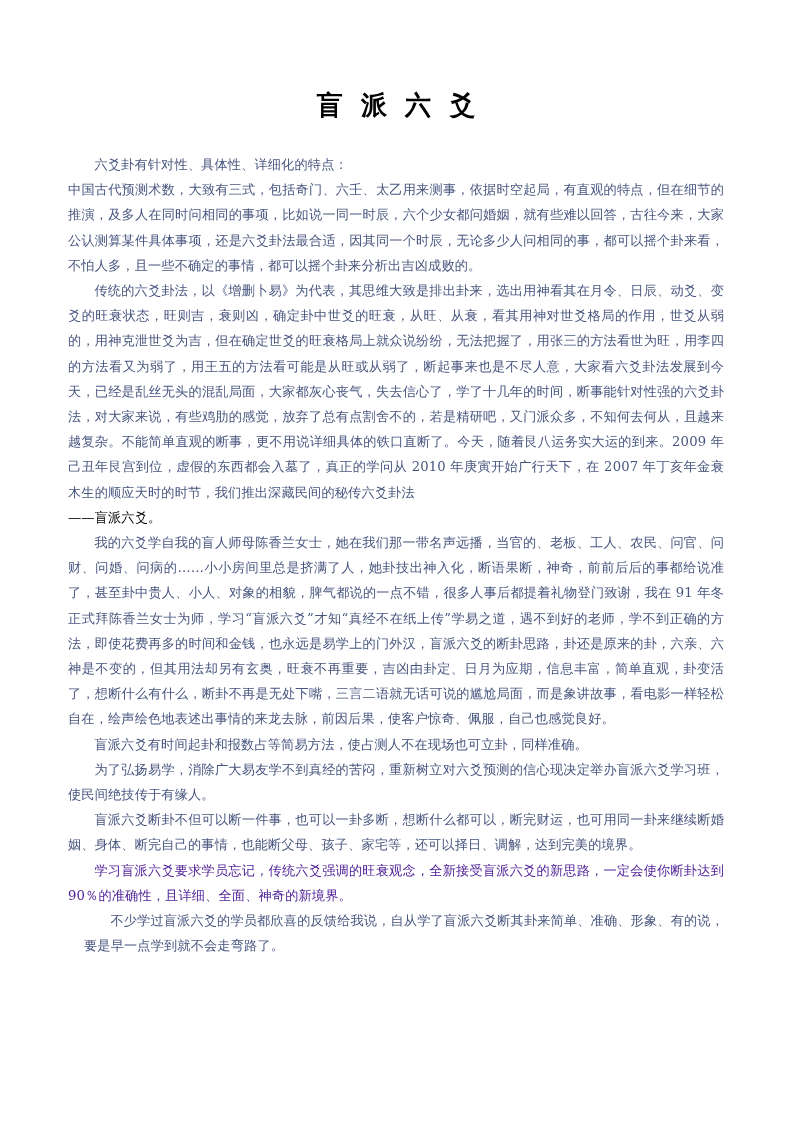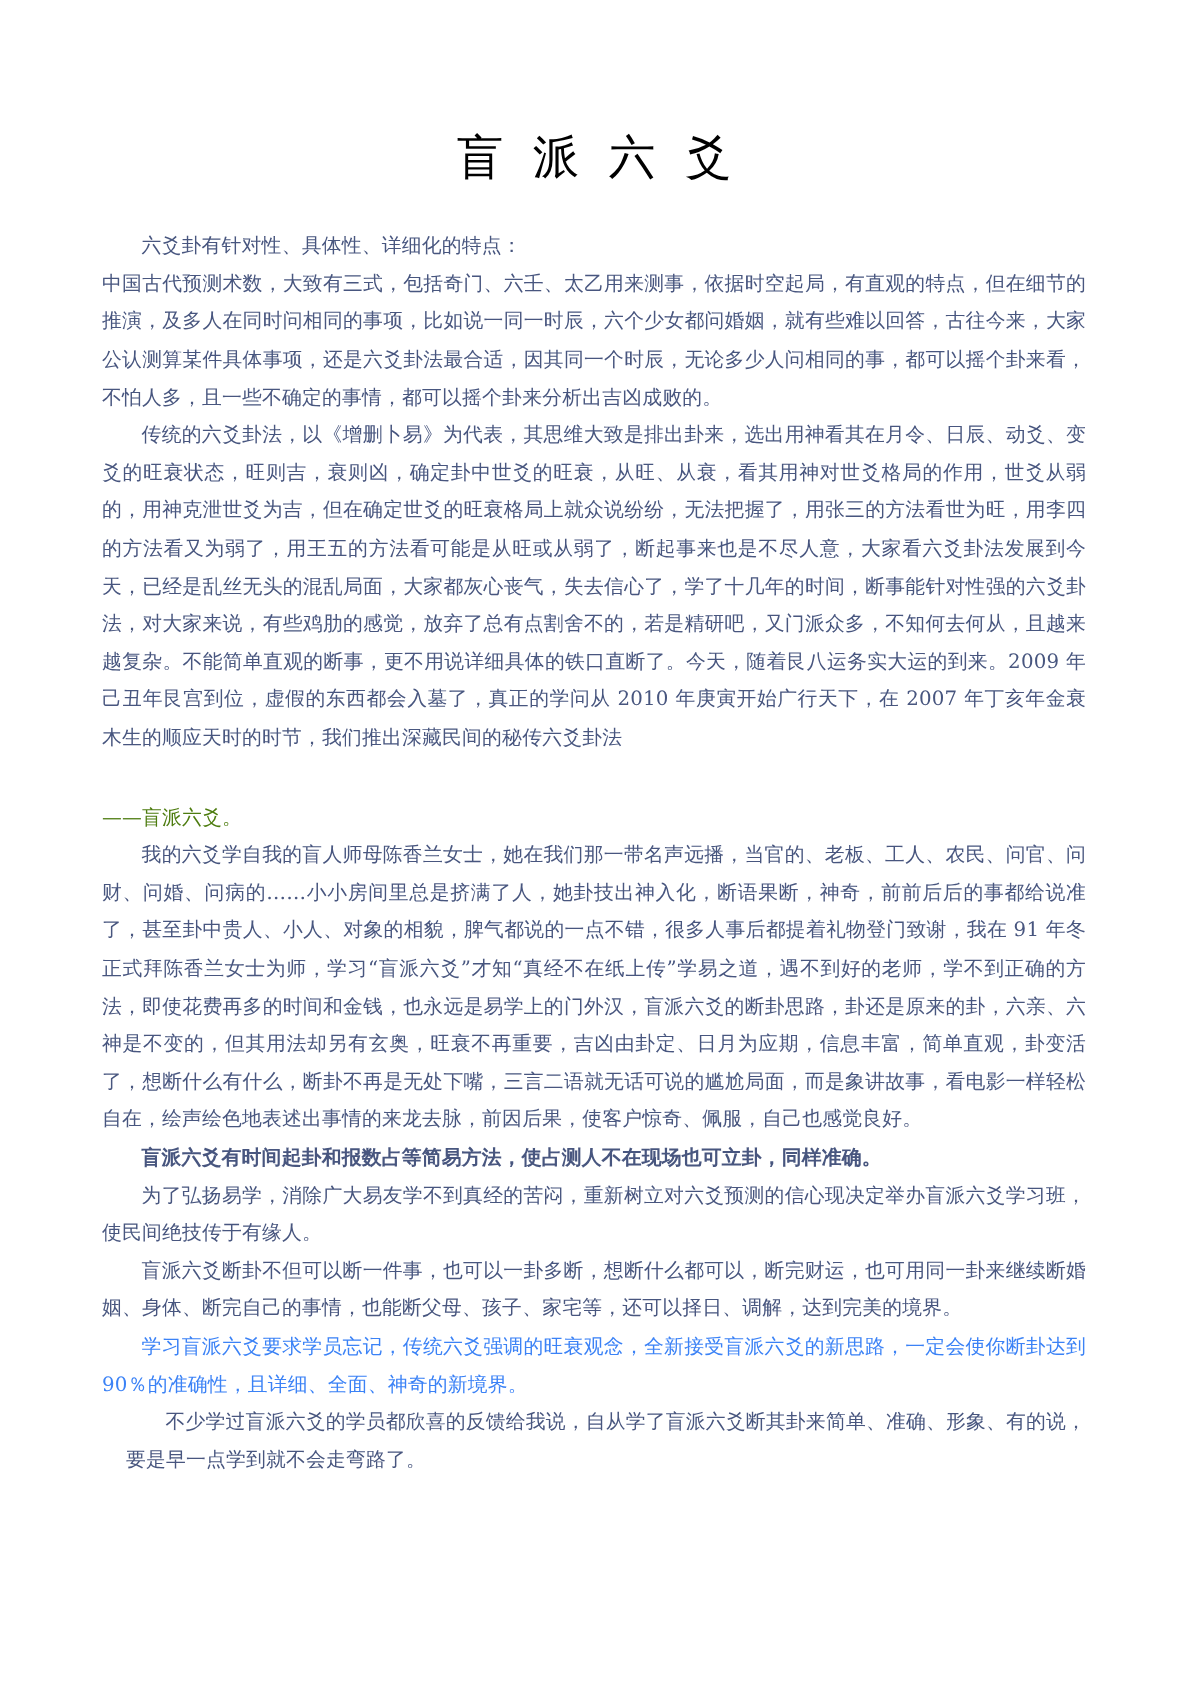--- a/index.html
+++ b/index.html
@@ -25,23 +25,23 @@
   }
   .content {
     position: absolute;
     left: 68px;
     top: 88px;
     width: 656px;
   }
   .doc-title {
     text-align: center;
     font-family: "DejaVu Serif", "Liberation Serif", serif;
-    font-weight: normal;
+    font-weight: bold;
     color: #000000;
-    font-size: 31px;
+    font-size: 26px;
     letter-spacing: 0px;
     line-height: 34px;
     margin: 0 0 30px 0;
     white-space: pre;
   }
   .para {
     color: #48567f;
     font-size: 13.2px;
     line-height: 25.2px;
     text-align: justify;
@@ -65,28 +65,28 @@
   <div class="content">
 
     <h1 class="doc-title" style="color: rgb(0, 0, 0);">盲  派  六  爻</h1>
 
     <p class="para indent" style="color: rgb(72, 86, 127);">六爻卦有针对性、具体性、详细化的特点：</p>
 
     <p class="para noindent" style="color: rgb(72, 86, 127);">中国古代预测术数，大致有三式，包括奇门、六壬、太乙用来测事，依据时空起局，有直观的特点，但在细节的推演，及多人在同时问相同的事项，比如说一同一时辰，六个少女都问婚姻，就有些难以回答，古往今来，大家公认测算某件具体事项，还是六爻卦法最合适，因其同一个时辰，无论多少人问相同的事，都可以摇个卦来看，不怕人多，且一些不确定的事情，都可以摇个卦来分析出吉凶成败的。</p>
 
     <p class="para indent" style="color: rgb(72, 86, 127);">传统的六爻卦法，以《增删卜易》为代表，其思维大致是排出卦来，选出用神看其在月令、日辰、动爻、变爻的旺衰状态，旺则吉，衰则凶，确定卦中世爻的旺衰，从旺、从衰，看其用神对世爻格局的作用，世爻从弱的，用神克泄世爻为吉，但在确定世爻的旺衰格局上就众说纷纷，无法把握了，用张三的方法看世为旺，用李四的方法看又为弱了，用王五的方法看可能是从旺或从弱了，断起事来也是不尽人意，大家看六爻卦法发展到今天，已经是乱丝无头的混乱局面，大家都灰心丧气，失去信心了，学了十几年的时间，断事能针对性强的六爻卦法，对大家来说，有些鸡肋的感觉，放弃了总有点割舍不的，若是精研吧，又门派众多，不知何去何从，且越来越复杂。不能简单直观的断事，更不用说详细具体的铁口直断了。今天，随着艮八运务实大运的到来。2009 年己丑年艮宫到位，虚假的东西都会入墓了，真正的学问从 2010 年庚寅开始广行天下，在 2007 年丁亥年金衰木生的顺应天时的时节，我们推出深藏民间的秘传六爻卦法</p>
 
-    <p class="para noindent bold" style="color: #4d7c0f; margin-top: 28px;">——盲派六爻。</p>
+    <p class="para noindent bold" style="color: #000000;">——盲派六爻。</p>
 
     <p class="para indent" style="color: rgb(72, 86, 127);">我的六爻学自我的盲人师母陈香兰女士，她在我们那一带名声远播，当官的、老板、工人、农民、问官、问财、问婚、问病的……小小房间里总是挤满了人，她卦技出神入化，断语果断，神奇，前前后后的事都给说准了，甚至卦中贵人、小人、对象的相貌，脾气都说的一点不错，很多人事后都提着礼物登门致谢，我在 91 年冬正式拜陈香兰女士为师，学习“盲派六爻”才知“真经不在纸上传”学易之道，遇不到好的老师，学不到正确的方法，即使花费再多的时间和金钱，也永远是易学上的门外汉，盲派六爻的断卦思路，卦还是原来的卦，六亲、六神是不变的，但其用法却另有玄奥，旺衰不再重要，吉凶由卦定、日月为应期，信息丰富，简单直观，卦变活了，想断什么有什么，断卦不再是无处下嘴，三言二语就无话可说的尴尬局面，而是象讲故事，看电影一样轻松自在，绘声绘色地表述出事情的来龙去脉，前因后果，使客户惊奇、佩服，自己也感觉良好。</p>
 
-    <p class="para indent" style="color: rgb(72, 86, 127); font-weight: bold;">盲派六爻有时间起卦和报数占等简易方法，使占测人不在现场也可立卦，同样准确。</p>
+    <p class="para indent" style="color: rgb(72, 86, 127);">盲派六爻有时间起卦和报数占等简易方法，使占测人不在现场也可立卦，同样准确。</p>
 
     <p class="para indent" style="color: rgb(72, 86, 127);">为了弘扬易学，消除广大易友学不到真经的苦闷，重新树立对六爻预测的信心现决定举办盲派六爻学习班，使民间绝技传于有缘人。</p>
 
     <p class="para indent" style="color: rgb(72, 86, 127);">盲派六爻断卦不但可以断一件事，也可以一卦多断，想断什么都可以，断完财运，也可用同一卦来继续断婚姻、身体、断完自己的事情，也能断父母、孩子、家宅等，还可以择日、调解，达到完美的境界。</p>
 
-    <p class="para indent" style="color: #3b82f6;">学习盲派六爻要求学员忘记，传统六爻强调的旺衰观念，全新接受盲派六爻的新思路，一定会使你断卦达到 90％的准确性，且详细、全面、神奇的新境界。</p>
+    <p class="para indent" style="color: #4c1d95;">学习盲派六爻要求学员忘记，传统六爻强调的旺衰观念，全新接受盲派六爻的新思路，一定会使你断卦达到 90％的准确性，且详细、全面、神奇的新境界。</p>
 
     <p class="para indent" style="color: rgb(72, 86, 127); margin-left: 16px;">不少学过盲派六爻的学员都欣喜的反馈给我说，自从学了盲派六爻断其卦来简单、准确、形象、有的说，要是早一点学到就不会走弯路了。</p>
 
   </div>
 </div>
 
 </body></html>

